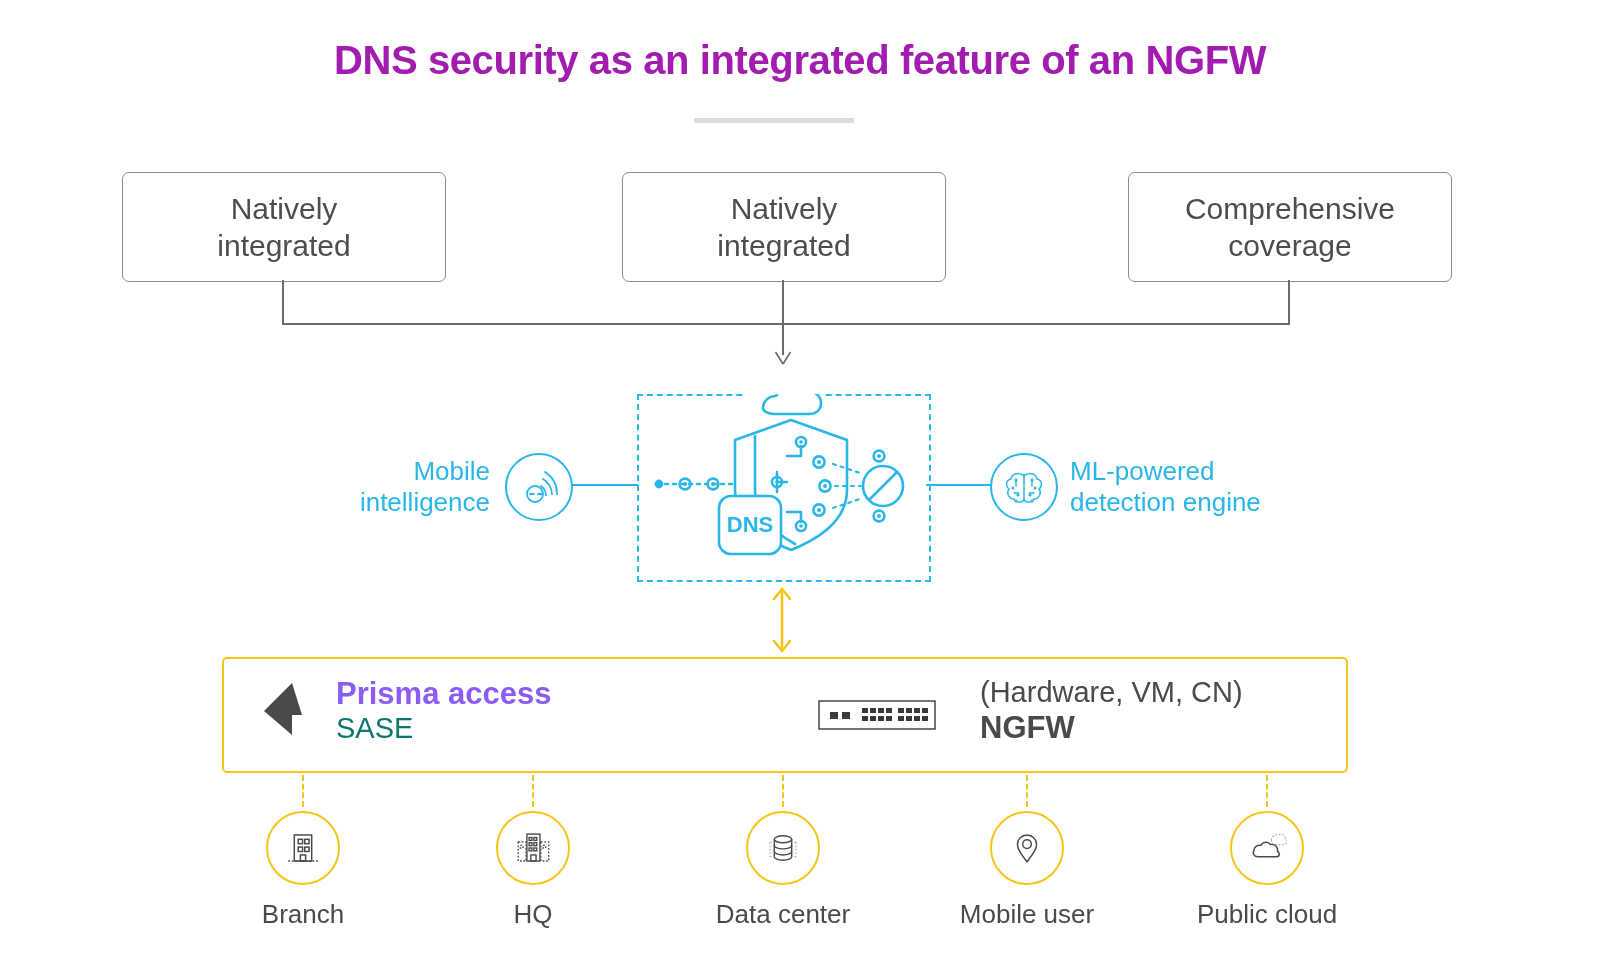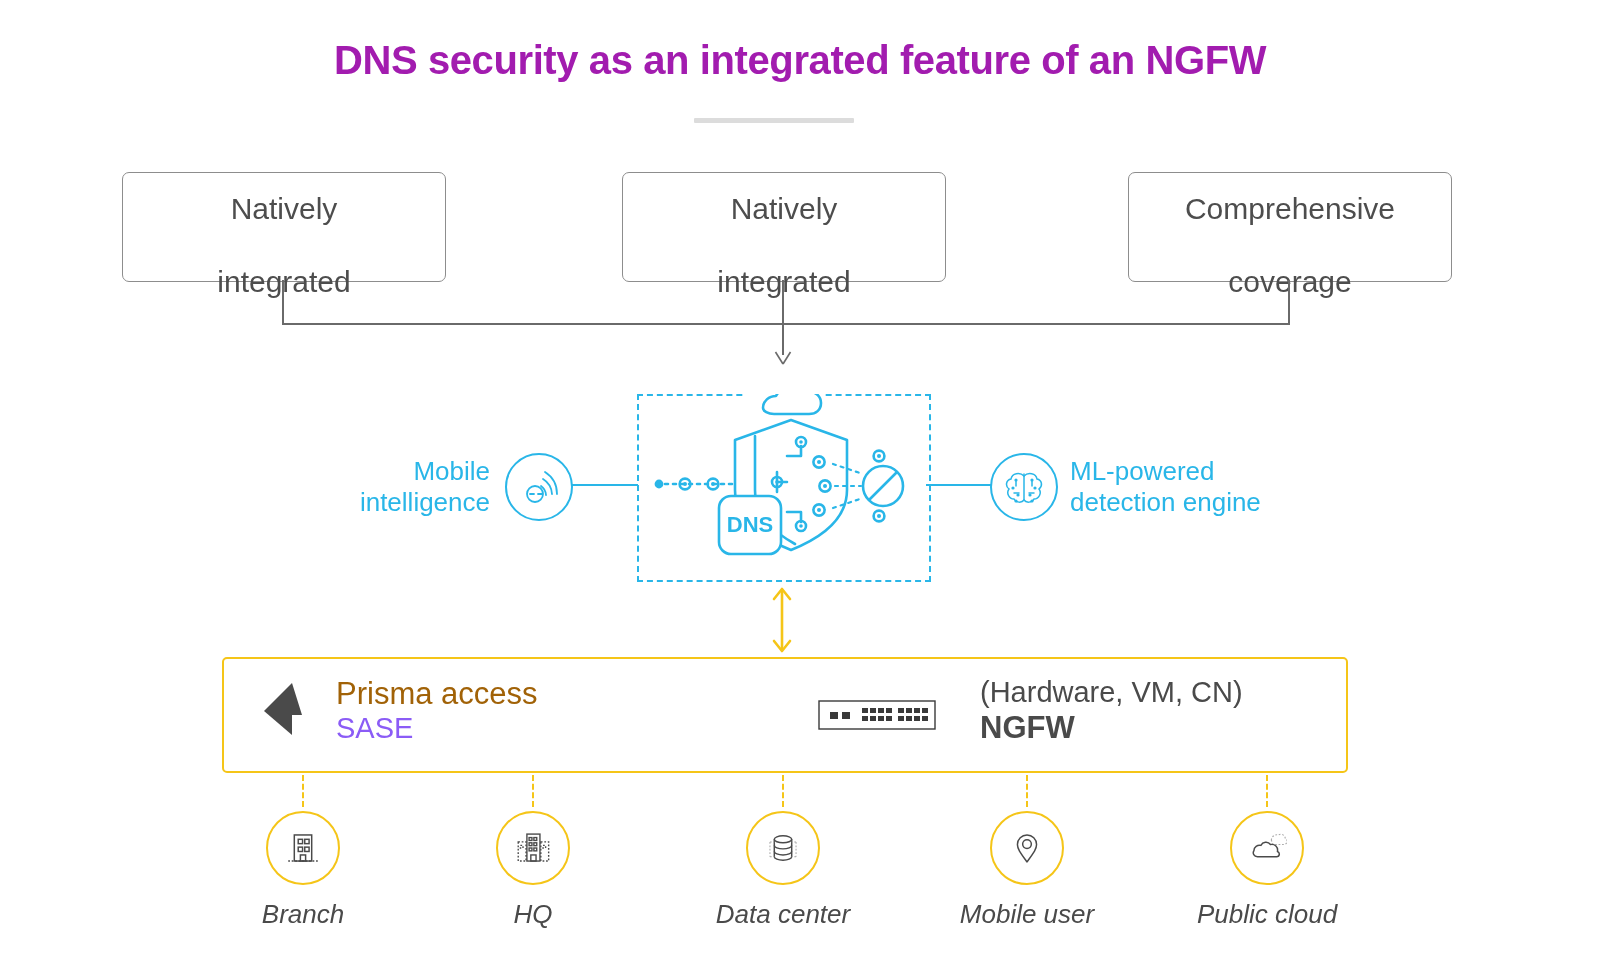--- a/index.html
+++ b/index.html
@@ -22,21 +22,21 @@
 
   
   .pill-box{
     position:absolute;height:108px;border:1.6px solid #8d8d8d;border-radius:7px;
     background:#fff;display:flex;align-items:center;justify-content:center;
     text-align:center;line-height:1.24;font-size:30px;color:#4d4d4d;
   }
   #box-native{left:122px;top:172px;width:322px;}
   #box-visibility{left:622px;top:172px;width:322px;}
   #box-coverage{left:1128px;top:172px;width:322px;}
-  .pill-box span{display:block;margin-top:36px;}
+  .pill-box span{display:block;}
 
   
   .cn{position:absolute;background:#6a6a6a;}
   #cn-v-left{left:282px;top:280px;width:1.8px;height:44px;}
   #cn-v-mid{left:782px;top:280px;width:1.8px;height:75px;}
   #cn-v-right{left:1288px;top:280px;width:1.8px;height:44px;}
   #cn-h{left:282px;top:323px;width:1008px;height:1.8px;}
   #cn-arrow{
     position:absolute;left:774px;top:349px;width:18px;height:16px;
   }
@@ -69,29 +69,29 @@
   
   #dbl-arrow{position:absolute;left:770px;top:585px;width:24px;height:70px;}
 
   
   #platform{
     position:absolute;left:222px;top:657px;width:1122px;height:112px;
     border:2.4px solid #f5c518;border-radius:5px;background:#fff;
   }
   #prisma-logo{position:absolute;left:262px;top:681px;width:42px;height:56px;}
   #prisma-text{position:absolute;left:336px;top:676px;line-height:1.16;}
-  #prisma-name{font-size:31px;font-weight:normal;color:#a16207;}
-  #prisma-sub{font-size:29px;color:#8b5cf6;}
+  #prisma-name{font-size:31px;font-weight:bold;color:#8b5cf6;}
+  #prisma-sub{font-size:29px;color:#0f766e;}
   #fw-appliance{position:absolute;left:818px;top:700px;width:118px;height:30px;}
   #ngfw-text{position:absolute;left:980px;top:676px;line-height:1.16;}
   #ngfw-name{font-size:31px;font-weight:bold;color:#4a4a4a;}
   #ngfw-sub{font-size:29px;color:#4a4a4a;}
 
   
-  .ep{position:absolute;width:170px;top:775px;text-align:center;font-style:italic;}
+  .ep{position:absolute;width:170px;top:775px;text-align:center;}
   .ep-stem{width:0;height:32px;margin:0 auto;border-left:2px dashed #f5c518;}
   .ep-circle{
     width:70px;height:70px;margin:4px auto 0;border-radius:50%;
     border:2px solid #f5c518;background:#fff;
     display:flex;align-items:center;justify-content:center;
   }
   .ep-label{margin-top:14px;font-size:26px;color:#4a4a4a;}
   #ep-0{left:218px;}
   #ep-1{left:448px;}
   #ep-2{left:698px;}

